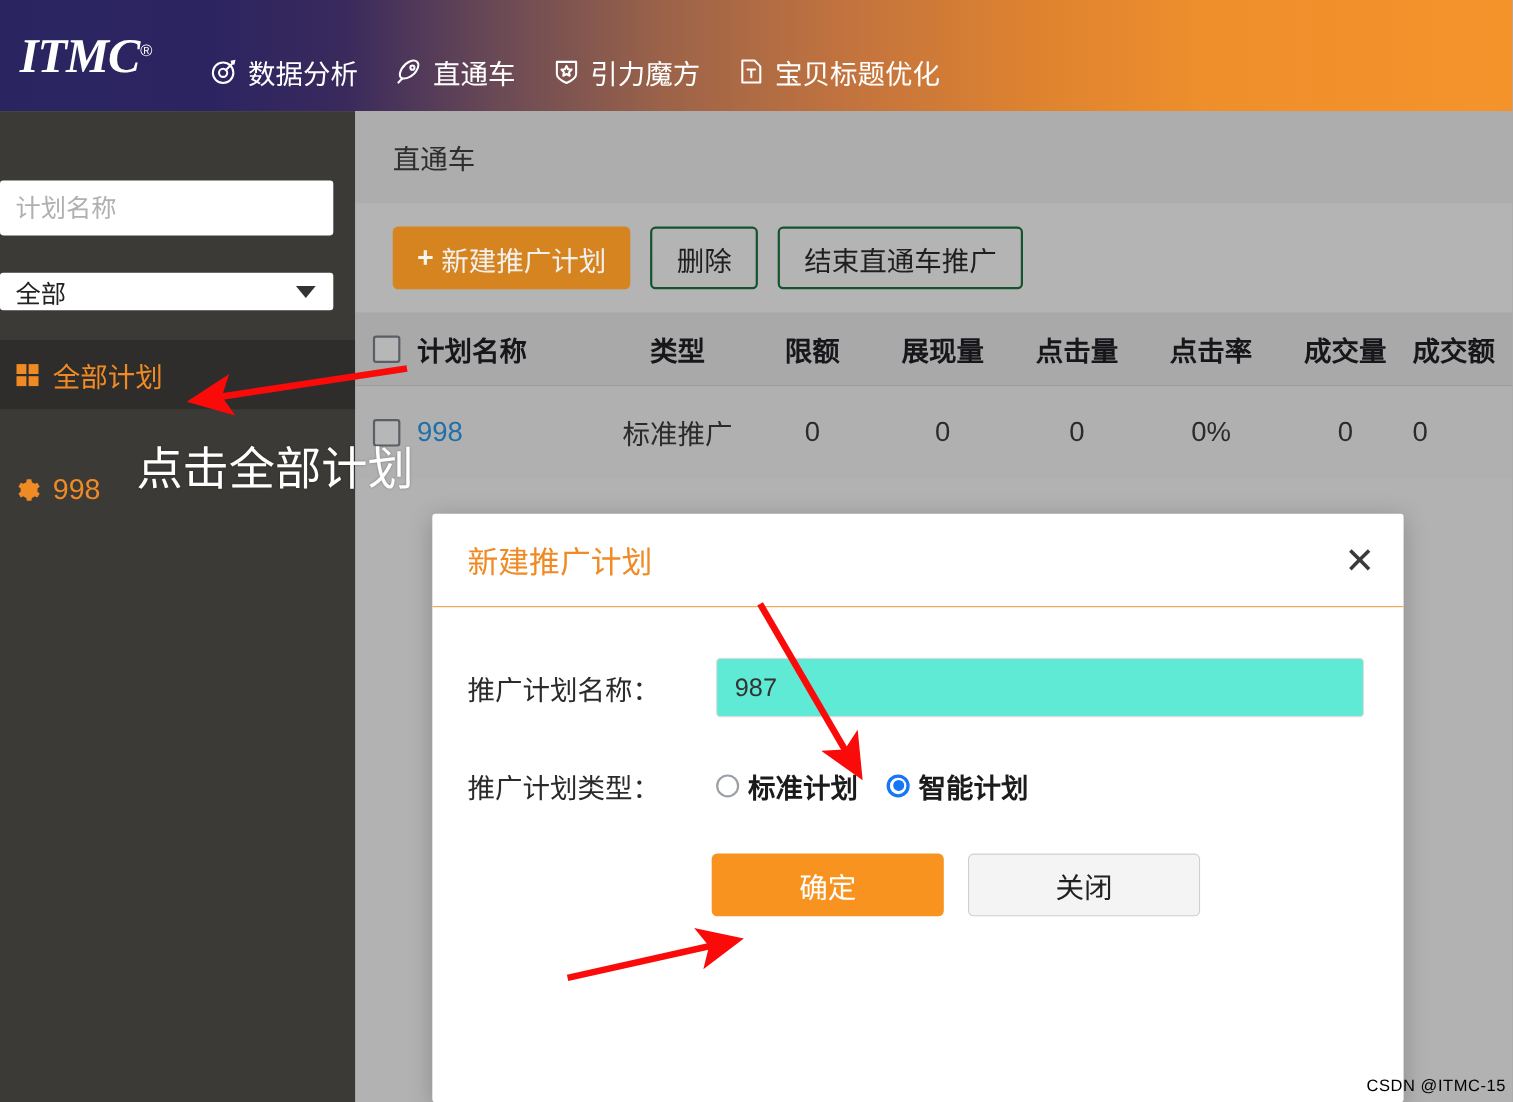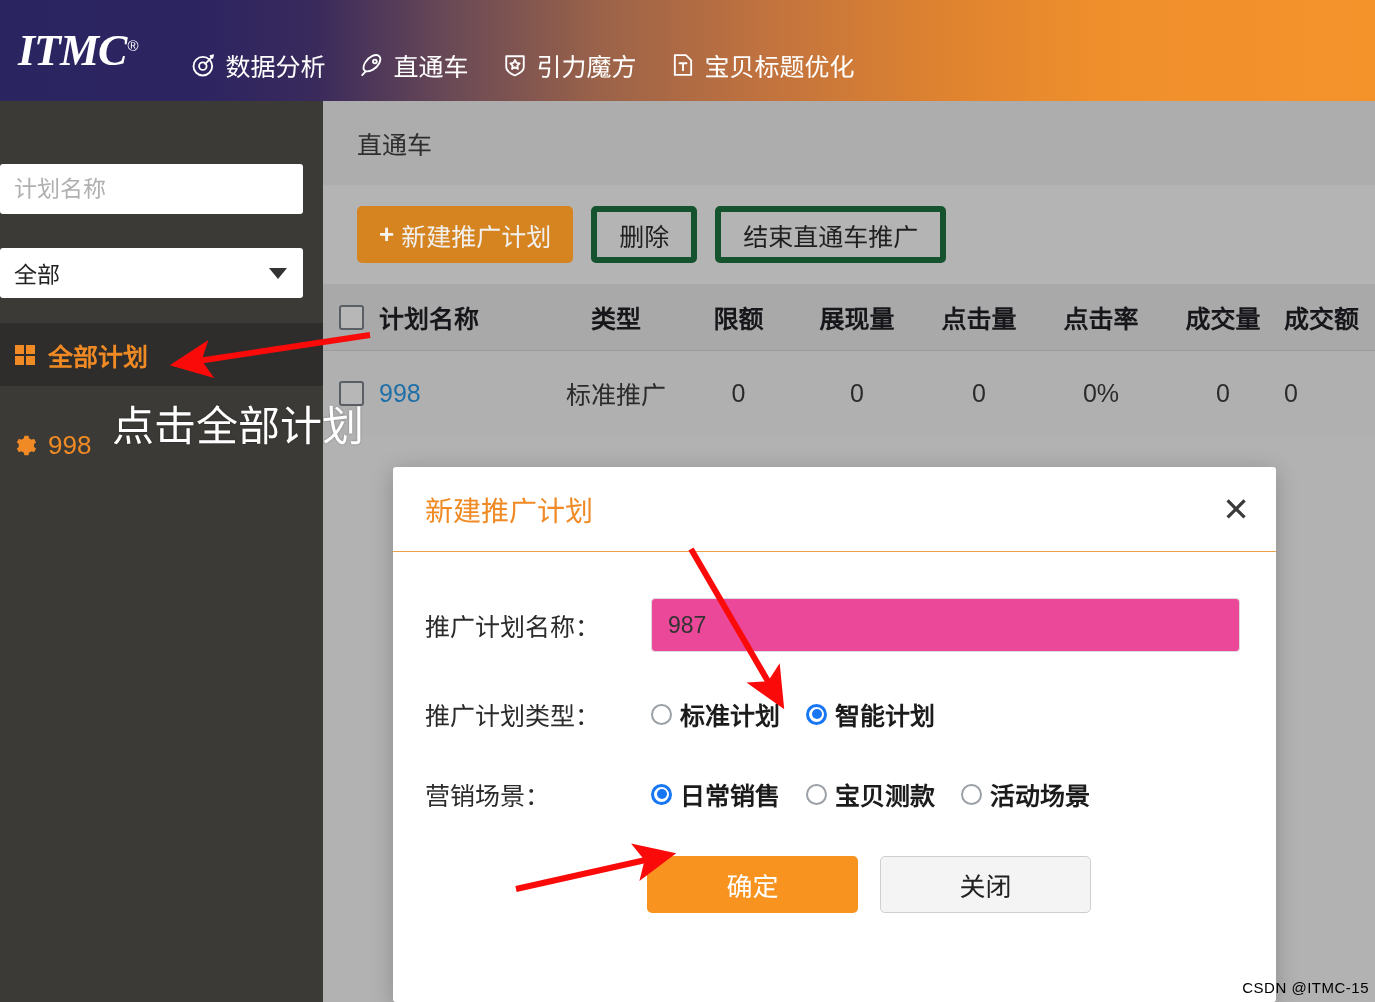--- a/index.html
+++ b/index.html
@@ -118,21 +118,21 @@
     width: 54px; height: 50px;
     display: flex; align-items: center; justify-content: center;
     background: transparent;
     border: none;
     cursor: pointer;
   }
 
   .side-select {
     position: absolute;
     top: 147px; left: 0;
-    width: 303px; height: 50px;
+    width: 303px; height: 34px;
     background: #ffffff;
     border-radius: 3px;
     display: flex; align-items: center;
     justify-content: space-between;
     padding: 0 16px 0 14px;
     cursor: pointer;
   }
   .side-select .sel-val { font-size: 23px; color: #222; }
   .caret-down {
     width: 0; height: 0;
@@ -144,21 +144,21 @@
   .side-item {
     position: absolute; left: 0;
     width: 323px; height: 63px;
     display: flex; align-items: center;
     padding-left: 12px;
     cursor: pointer;
     color: #f08a24;
     font-size: 25px;
   }
   .side-item.selected { background: #2e2d2b; }
-  .side-item-allplans { top: 222px; font-weight: bold; }
+  .side-item-allplans { top: 208px; }
   .side-item-998 { top: 313px; font-size: 26px; }
   .side-ico {
     display: inline-flex; align-items: center; justify-content: center;
     width: 26px; height: 26px; margin-right: 10px;
   }
 
   
   .main {
     position: absolute;
     top: 101px; left: 323px;
@@ -197,21 +197,21 @@
     border: none;
   }
   .btn-primary .plus {
     font-size: 26px; font-weight: bold;
     margin-right: 7px;
     color: #f7f4f0;
   }
   .btn-ghost {
     background: transparent;
     color: #1f1f1f;
-    border: 6px solid #14532d;
+    border: 2px solid #14532d;
   }
 
   
   .tbl-head {
     height: 67px;
     display: flex; align-items: center;
     background: #a9a9a9;
     border-bottom: 1px solid #9d9d9d;
     font-size: 25px; font-weight: bold;
     color: #17171b;
@@ -280,21 +280,21 @@
     gap: 44px;
   }
   .flabel {
     font-size: 25px; color: #2b2b2b;
     width: 182px;
     flex: none;
   }
   .finput {
     flex: 1;
     height: 54px;
-    background: #ec4899;
+    background: #5eead4;
     border: 1px solid #dcdcdc;
     border-radius: 4px;
     padding: 0 16px;
     font-size: 23px;
     color: #333;
     outline: none;
     font-family: "Liberation Sans", "DejaVu Sans", sans-serif;
   }
   .radio-group { display: flex; align-items: center; gap: 26px; }
   .radio-opt {
@@ -342,21 +342,21 @@
   .mbtn-ok { background: #f7931e; color: #ffffff; border: none; }
   .mbtn-cancel { background: #f4f4f4; color: #222; border: 1px solid #cfcfcf; }
 
   
   .anno-layer {
     position: absolute; inset: 0;
     pointer-events: none;
   }
   .anno-text {
     position: absolute;
-    left: 112px; top: 392px;
+    left: 124px; top: 392px;
     font-size: 42px;
     color: #ffffff;
     white-space: nowrap;
     text-shadow: 0 0 2px rgba(0,0,0,0.35);
   }
   .watermark {
     position: absolute;
     right: 6px; bottom: 6px;
     font-size: 15px;
     color: #000000;
@@ -530,37 +530,20 @@
             <span class="radio-dot"></span>
             <span>标准计划</span>
           </label>
           <label class="radio-opt checked">
             <span class="radio-dot"></span>
             <span>智能计划</span>
           </label>
         </div>
       </div>
 
-      <div class="frow">
-        <span class="flabel">营销场景：</span>
-        <div class="radio-group">
-          <label class="radio-opt checked">
-            <span class="radio-dot"></span>
-            <span>日常销售</span>
-          </label>
-          <label class="radio-opt">
-            <span class="radio-dot"></span>
-            <span>宝贝测款</span>
-          </label>
-          <label class="radio-opt">
-            <span class="radio-dot"></span>
-            <span>活动场景</span>
-          </label>
-        </div>
-      </div>
 
       <div class="modal-actions">
         <button class="mbtn mbtn-ok">确定</button>
         <button class="mbtn mbtn-cancel">关闭</button>
       </div>
 
     </div>
   </div>
 
   <div class="anno-layer">

